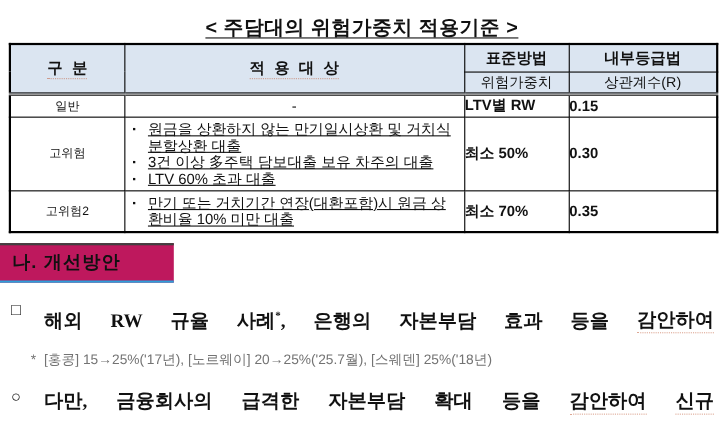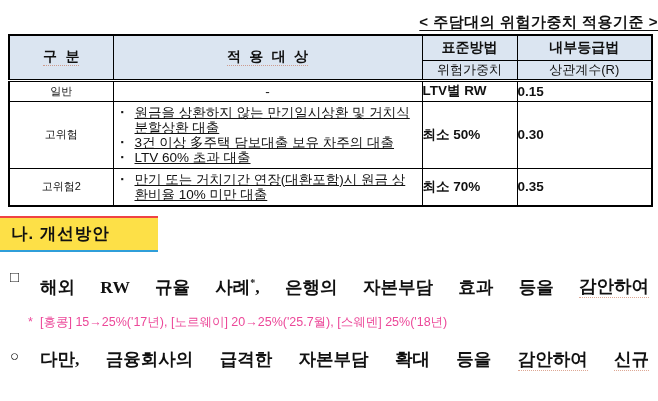--- a/index.html
+++ b/index.html
@@ -1,20 +1,20 @@
 <!DOCTYPE html>
 <html><head>
 <meta charset="utf-8">
 <style>
   * { margin:0; padding:0; box-sizing:border-box; }
   html,body { width:658px; height:401px; background:#ffffff; overflow:hidden; }
   body { font-family:"Liberation Sans", sans-serif; color:#111; }
 
   
-  .tbl-title { margin:13px 0 2px; text-align:right; font-weight:bold; font-size:15px;
+  .tbl-title { margin:13px 0 2px; text-align:center; font-weight:bold; font-size:18px;
                text-decoration:underline; text-underline-offset:3px; letter-spacing:.5px; }
 
   
   table { margin-left:8px; border-collapse:collapse; table-layout:fixed; width:643px;
           border:2px solid #000; }
   th, td { border:1px solid #000; }
   thead th { background:#dbe5f1; font-size:14px; font-weight:bold; }
   th.h1 { height:25px; }
   th.h2 { height:18px; font-size:13px; font-weight:normal; }
   .dbl { border-bottom:3px double #000 !important; }
@@ -23,37 +23,37 @@
   td.dash { text-align:center; font-size:13.5px; }
   td.items { padding:3px 4px 3px 7px; font-size:13.5px; line-height:15px; }
   .bitem { display:flex; }
   .bul  { width:14px; flex:none; font-size:8.5px; line-height:15px; text-align:left; }
   .btxt { flex:1;text-decoration:underline; }
 
   
   .sp { border-bottom:1px dotted rgba(193,94,60,.55);font-family:Liberation Mono, monospace; }
 
   
-  .sect { margin-top:9px; width:158px; background:#fde047;
-          border-top:2px solid #ef4444; border-bottom:2px solid #2f9ed9;
+  .sect { margin-top:9px; width:158px; background:#be185d;
+          border-top:2px solid #404040; border-bottom:2px solid #2f9ed9;
           padding:5px 8px 5px 11px; font-weight:bold; font-size:16.5px; letter-spacing:1px; }
 
   
   .para { display:flex; margin:13px 9px 0 10px; font-family:"Liberation Serif", serif;
           font-weight:bold; font-size:17.5px; color:#111; }
   .marker { width:30px; flex:none; font-size:15px; padding-top:3px; font-family:"Liberation Sans", sans-serif; }
   .ptext { flex:1; min-width:0; }
   .pline { line-height:36px; text-align:justify; text-align-last:justify; }
   sup.fnmark { font-size:10px; }
   sup.hanja  { font-size:11px; font-weight:bold; }
   .emph-u { border-bottom:2px solid #000; padding-bottom:1px; }
 
   
   .footnote { margin:9px 0 0 28px; font-family:"Liberation Sans", sans-serif;
-              font-size:12.5px; color:#ec4899; }
+              font-size:12.5px; color:#737373; }
   .footnote .fstar { display:inline-block; width:12px; }
 
   .para2 .pline { line-height:30px; }
 </style>
 </head>
 <body>
 
 <div>
 
   <div class="tbl-title">&lt; 주담대의 위험가중치 적용기준 &gt;</div>

